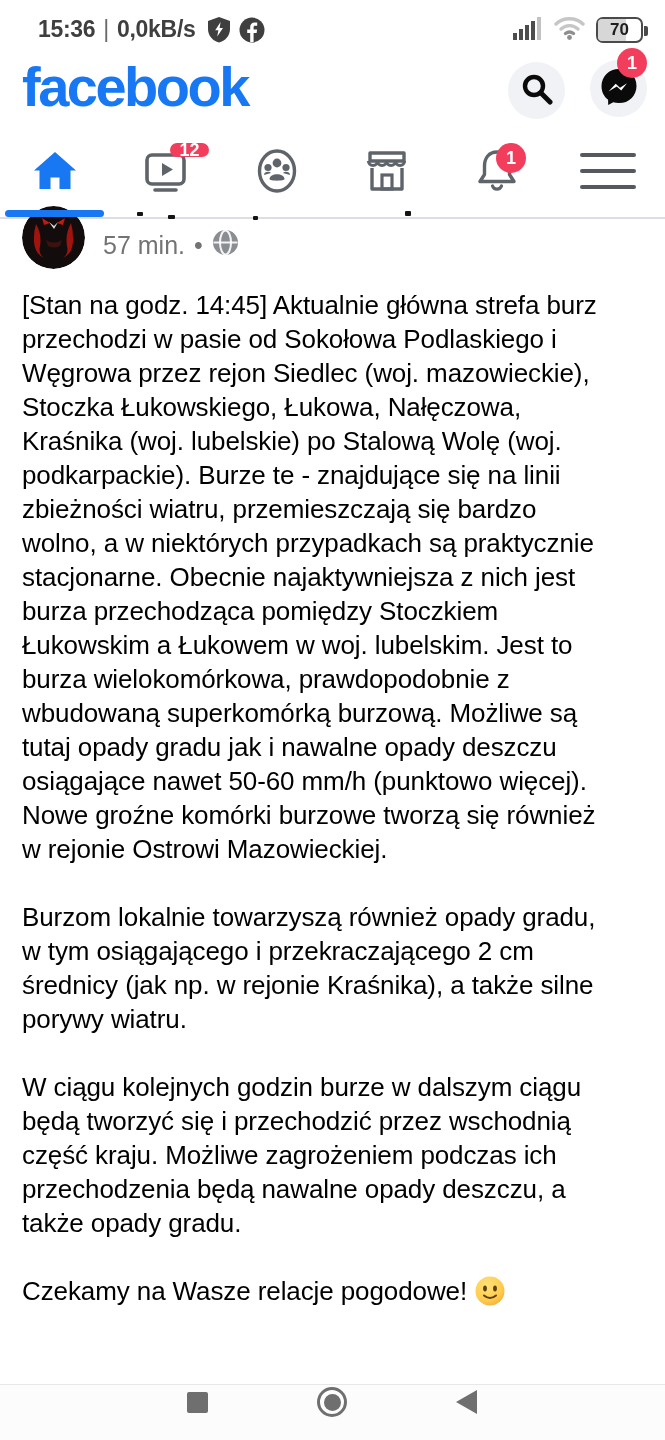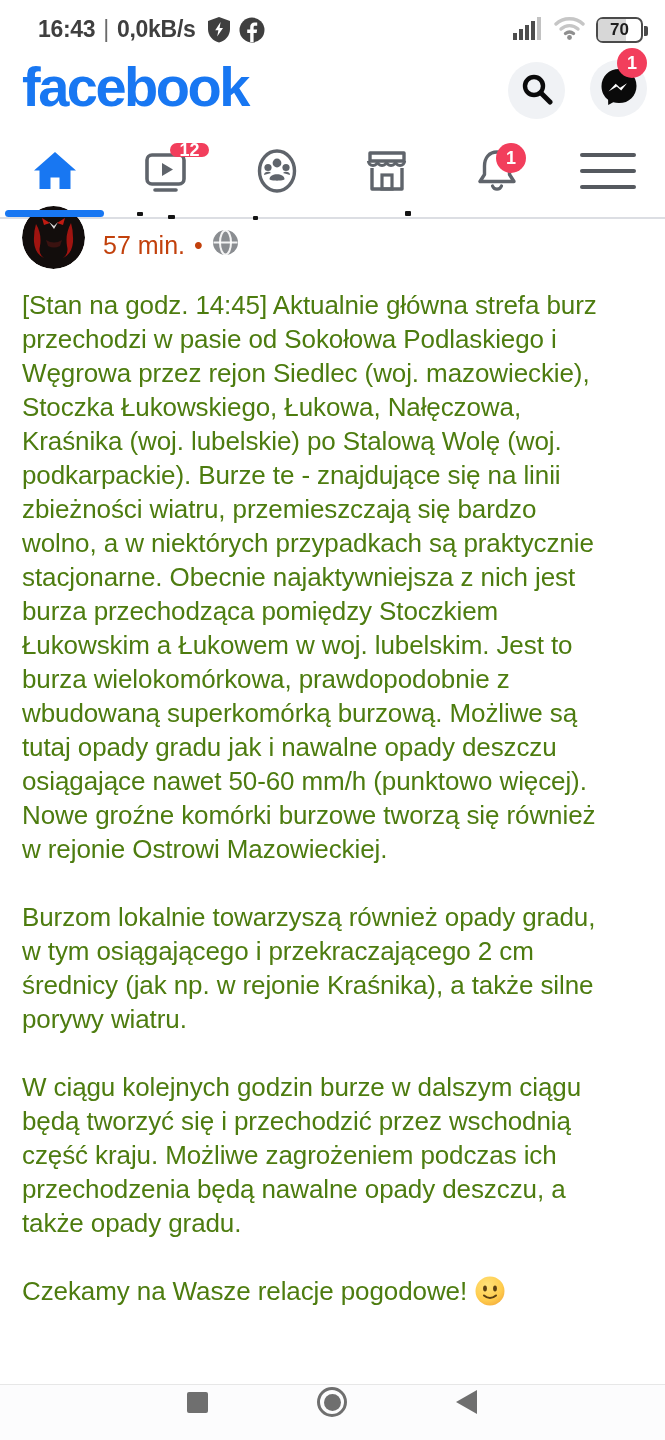--- a/index.html
+++ b/index.html
@@ -38,25 +38,25 @@
   .tab-groups { left:251px; }
   .tab-market { left:361px; }
   .tab-bell   { left:471px; }
   .tab-menu   { left:582px; }
   .tabbar-line { position:absolute; left:0; top:217px; width:665px; height:2px; background:#DCDEE3; z-index:1; }
   .tab-indicator { position:absolute; left:5px; top:210px; width:99px; height:7px; border-radius:4px; background:#1877F2; z-index:5; }
 
   
   .avatar { position:absolute; left:22px; top:206px; width:63px; height:63px; border-radius:50%; overflow:hidden; z-index:3; }
   .post-meta { position:absolute; left:103px; top:229px; display:flex; align-items:center; gap:9px;
-               color:#c2410c; font-size:25px; z-index:2; }
+               color:#737373; font-size:25px; z-index:2; }
   .speck { position:absolute; background:#141414; border-radius:1px; z-index:4; }
 
   
-  .post-text { position:absolute; left:22px; top:288px; width:625px; color:#4d7c0f;
+  .post-text { position:absolute; left:22px; top:288px; width:625px; color:#000000;
                font-size:26px; line-height:34px; letter-spacing:-0.1px; }
   .post-text p { white-space:pre-line; margin:0 0 34px 0; }
   .post-text .lastline { display:flex; align-items:center; gap:8px; white-space:normal;margin-top:12px; }
   .smiley { display:inline-block; width:30px; height:30px; flex:0 0 30px; }
 
   
   .android-nav { position:absolute; left:0; top:1384px; width:665px; height:56px; background:#FCFCFD;
                  border-top:1px solid #E7E7E7; }
   .an-recents { position:absolute; left:187px; top:7px; width:21px; height:21px; background:#6F6F6F; border-radius:2px; }
   .an-home { position:absolute; left:317px; top:2px; width:30px; height:30px; border:3.5px solid #6F6F6F; border-radius:50%;
@@ -64,21 +64,21 @@
   .an-home .dot { width:17px; height:17px; border-radius:50%; background:#6F6F6F; }
   .an-back { position:absolute; left:456px; top:5px; width:0; height:0;
              border-top:12px solid transparent; border-bottom:12px solid transparent; border-right:21px solid #6F6F6F; }
 </style>
 </head>
 <body>
 
 <div class="screen">
 
   <div class="status-left">
-    <span>16:43</span>
+    <span>15:36</span>
     <span style="font-weight:400;color:#6a6a6a;">|</span>
     <span>0,0kB/s</span>
     <span style="margin-left:4px;">
       <svg width="24" height="27" viewBox="0 0 24 27">
           <path d="M12 1 L23 5 V13 C23 20 18 25 12 26.5 C6 25 1 20 1 13 V5 Z" fill="#3f3f3f"></path>
           <path d="M13.6 6 L8.2 14.2 H11.4 L10.2 20.6 L16 12 H12.6 Z" fill="#fff"></path>
         </svg>
     </span>
     <span>
       <svg width="26" height="26" viewBox="0 0 26 26">

